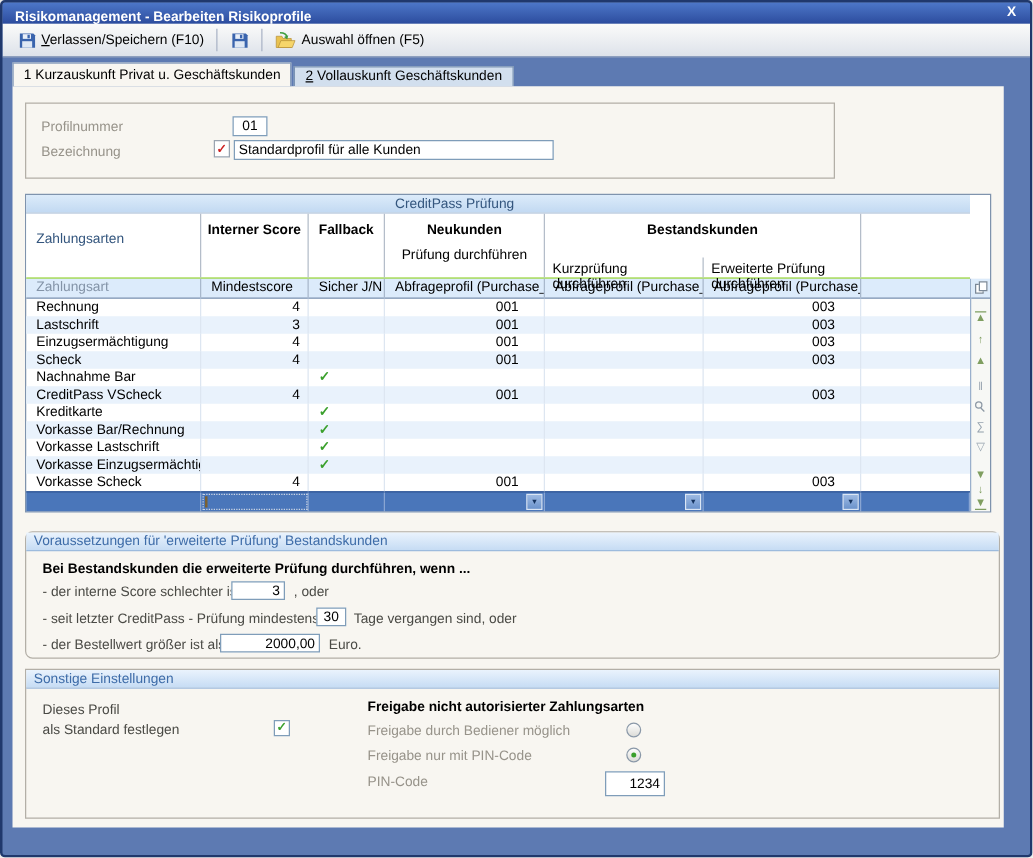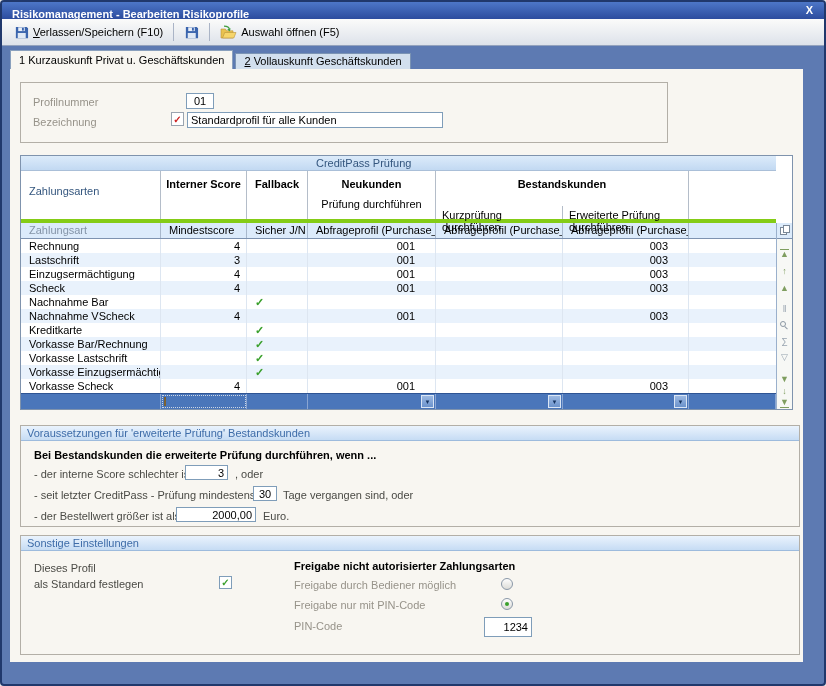--- a/index.html
+++ b/index.html
@@ -41,21 +41,21 @@
   .sect-hdr { height:15px; background:linear-gradient(#eaf3fd,#c6dcf4);
               border-bottom:1px solid #9dbbdd; color:#3e6ca8; line-height:15px; padding-left:6px; }
   
   .grid { position:absolute; left:10px; top:86px; width:773px; height:255px;
           border:1px solid #7f93ad; background:#fff; }
   .gband { display:flex; height:15px; background:linear-gradient(#dcebfa,#c2d9f2);
            color:#34567e; border-bottom:1px solid #aabfd8; width:755px; }
   .gband .bl { width:287px; padding-left:8px; line-height:14px; border-right:1px solid #aabfd8;margin-top:28px; }
   .gband .br { flex:1; padding-left:8px; line-height:14px; }
   .ghead { display:grid; grid-template-columns:140px 86px 61px 128px 253px 87px;
-           height:52px; width:755px; border-bottom:4px solid #84cc16; background:#fff; }
+           height:52px; width:755px; border-bottom:1px solid #84cc16; background:#fff; }
   .hc { border-right:1px solid #b4bdc9; position:relative; }
   .hc:last-child { border-right:none; }
   .htitle { display:block; text-align:center; font-weight:bold; margin-top:7px; }
   .hsub { display:block; text-align:center; margin-top:8px; }
   .bsplit { display:flex; position:absolute; top:23px; bottom:0; left:0; right:0;margin-top:12px; }
   .bcell { width:127px; padding:3px 0 0 6px; border-right:1px solid #b4bdc9; }
   .bcell2 { flex:1; padding:3px 0 0 6px; }
   .gsub { display:grid; grid-template-columns:140px 86px 61px 128px 127px 126px 87px;
           height:16px; width:755px; background:#dcebfb; border-bottom:1px solid #7d92b0; }
   .gsub > div { line-height:15px; padding-left:8px; border-right:1px solid #a8b8cc;
@@ -255,21 +255,21 @@
       <div class="grow">
         <div class="c c-name">Nachnahme Bar</div>
         <div class="c c-score"></div>
         <div class="c c-fb chk">✓</div>
         <div class="c c-neu"></div>
         <div class="c c-kurz"></div>
         <div class="c c-erw"></div>
         <div class="c"></div>
       </div>
       <div class="grow alt">
-        <div class="c c-name">Nachnahme VScheck</div>
+        <div class="c c-name">CreditPass VScheck</div>
         <div class="c c-score">4</div>
         <div class="c c-fb chk"></div>
         <div class="c c-neu">001</div>
         <div class="c c-kurz"></div>
         <div class="c c-erw">003</div>
         <div class="c"></div>
       </div>
       <div class="grow">
         <div class="c c-name">Kreditkarte</div>
         <div class="c c-score"></div>
@@ -356,21 +356,21 @@
             <span class="tail"></span>
           </span>
         <span class="navi ngray" style="top:114px;">∑</span>
         <span class="navi ngray" style="top:130px;">▽</span>
         <span class="navi ngreen" style="top:152px;">▼</span>
         <span class="navi ngreen" style="top:164px;">↓</span>
         <span class="navi ngreen" style="top:175px;"><span class="botline">▼</span></span>
       </div>
     </div>
 
-    <div class="gbox" style="left:10px; top:356px; width:780px; height:102px;">
+    <div class="gbox" style="left:10px; top:356px; width:780px; height:102px;border-radius:6px;">
       <div class="sect-hdr">Voraussetzungen für 'erweiterte Prüfung' Bestandskunden</div>
       <span class="dlbl boldtxt" style="left:13px; top:23px;">Bei Bestandskunden die erweiterte Prüfung durchführen, wenn ...</span>
       <span class="dlbl" style="left:13px; top:42px;">- der interne Score schlechter ist als</span>
       <input class="ibx" style="left: 164px; top: 39px; width: 43px; height: 15px; text-align: right;" readonly="" value="3">
       <span class="dlbl" style="left:214px; top:42px;">, oder</span>
       <span class="dlbl" style="left:13px; top:63px;">- seit letzter CreditPass - Prüfung mindestens</span>
       <input class="ibx" style="left: 232px; top: 60px; width: 24px; height: 15px; text-align: center; padding: 0px 1px;" readonly="" value="30">
       <span class="dlbl" style="left:262px; top:63px;">Tage vergangen sind, oder</span>
       <span class="dlbl" style="left:13px; top:84px;">- der Bestellwert größer ist als</span>
       <input class="ibx" style="left: 155px; top: 81px; width: 80px; height: 15px; text-align: right;" readonly="" value="2000,00">

